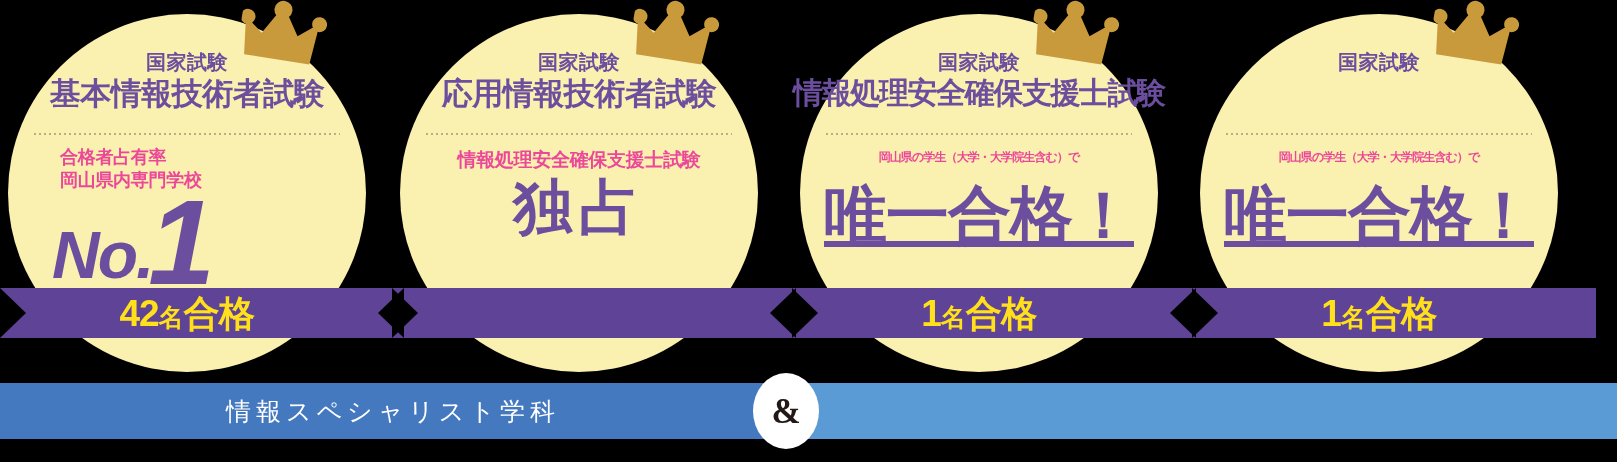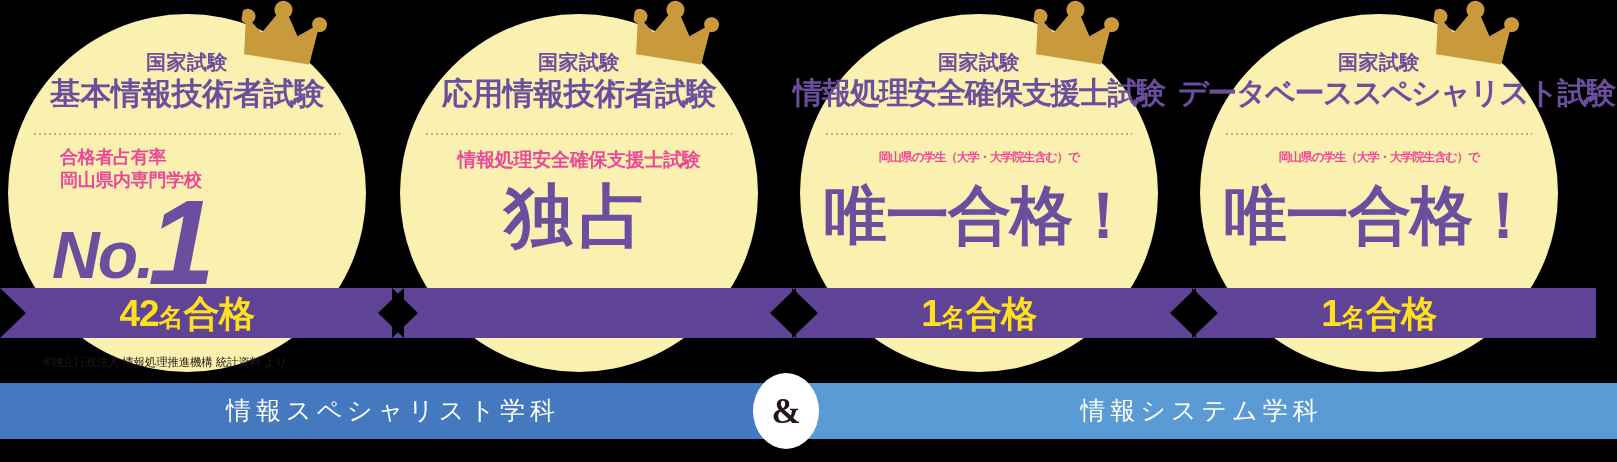--- a/index.html
+++ b/index.html
@@ -65,22 +65,22 @@
   }
   .hl-no1 .no{
     font-size:66px;font-style:italic;font-weight:700;letter-spacing:-2px;
     display:inline-block;vertical-align:baseline;
   }
   .hl-no1 .one{
     font-size:120px;font-style:italic;font-weight:700;
     display:inline-block;vertical-align:baseline;
     position:relative;top:6px;left:-4px;
   }
-  .hl-dokusen{top:182px;font-size:69px;letter-spacing:6px;}
-  .hl-yuiitsu{top:184px;font-size:63px;letter-spacing:-1px;}
+  .hl-dokusen{top:182px;font-size:60px;letter-spacing:6px;font-family:Liberation Mono, monospace;}
+  .hl-yuiitsu{top:184px;font-size:63px;letter-spacing:-1px;text-decoration:underline;}
   .ribbon-inner{
     position:absolute;top:288px;height:50px;background:#5E4396;
   }
   .ribbon-txt{
     position:relative;z-index:3;
     color:#FFE01A;font-weight:700;line-height:1;white-space:nowrap;
     font-size:0;
   }
   .ribbon-txt .num{font-size:37px;letter-spacing:-1px;}
   .ribbon-txt .mei{font-size:25px;}
@@ -100,21 +100,21 @@
     white-space:nowrap;
   }
 
   
   .bottombar{position:absolute;left:0;top:383px;width:1617px;height:56px;}
   .bar-l{position:absolute;left:0;top:0;width:786px;height:56px;background:#4479C0;}
   .bar-r{position:absolute;left:786px;top:0;width:831px;height:56px;background:#5B9BD5;}
   .bar-label{
     position:absolute;top:0;height:72px;line-height:56px;
     color:#fff;font-size:25px;font-weight:500;letter-spacing:5px;
-    text-align:center;white-space:nowrap;font-family:Liberation Serif, serif;
+    text-align:center;white-space:nowrap;
   }
   .bar-label.l{left:0;width:786px;}
   .bar-label.r{left:786px;width:831px;}
   .amp{
     position:absolute;left:753px;top:373px;
     width:66px;height:76px;border-radius:50%;
     background:#fff;
     display:flex;align-items:center;justify-content:center;
     color:#231815;font-size:35px;font-weight:700;line-height:1;
     font-family:"Liberation Serif",serif;
@@ -205,35 +205,32 @@
     <div class="crown" style="left:232px;top:0;transform:rotate(9deg);">
       <svg viewBox="0 0 86 64">
           <path d="M8 60 L4 22 L22 36 L40 6 L58 34 L78 18 L74 60 Z" fill="#C99A3C"></path>
           <circle cx="40" cy="10" r="9" fill="#C99A3C"></circle>
           <circle cx="6" cy="22" r="7.5" fill="#C99A3C"></circle>
           <circle cx="78" cy="19" r="7.5" fill="#C99A3C"></circle>
         </svg>
     </div>
     <div class="titlewrap">
       <span class="t-small">国家試験</span>
-      <span class="t-big wide">データベーススペシャリスト試験</span>
     </div>
     <div class="divider"></div>
     <div class="lead tight" style="top:150px;">岡山県の学生（大学・大学院生含む）で</div>
     <div class="headline hl-yuiitsu">唯一合格！</div>
     <div class="ribbon-inner" style="left:-8px;width:404px;"></div>
     <div class="notch l" style="left:-8px;"></div>
     <div class="ribbon-inner" style="left:0;width:358px;background:transparent;display:flex;align-items:center;justify-content:center;">
       <span class="ribbon-txt"><span class="num">1</span><span class="mei">名</span><span class="goukaku">合格</span></span>
     </div>
   </div>
 
-  <div class="footnote">※独立行政法人 情報処理推進機構 統計資料 より</div>
 
   <div class="bottombar">
     <div class="bar-l"></div>
     <div class="bar-r"></div>
     <div class="bar-label l">情報スペシャリスト学科</div>
-    <div class="bar-label r">情報システム学科</div>
   </div>
   <div class="amp">&amp;</div>
 
 </div>
 
 </body></html>

